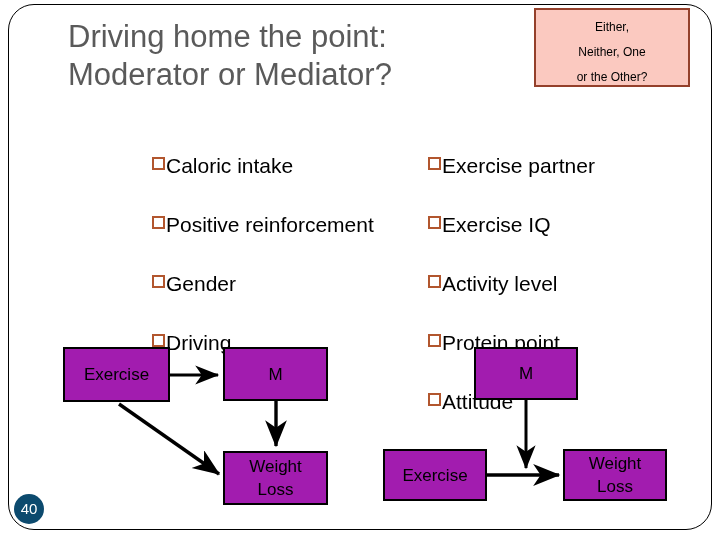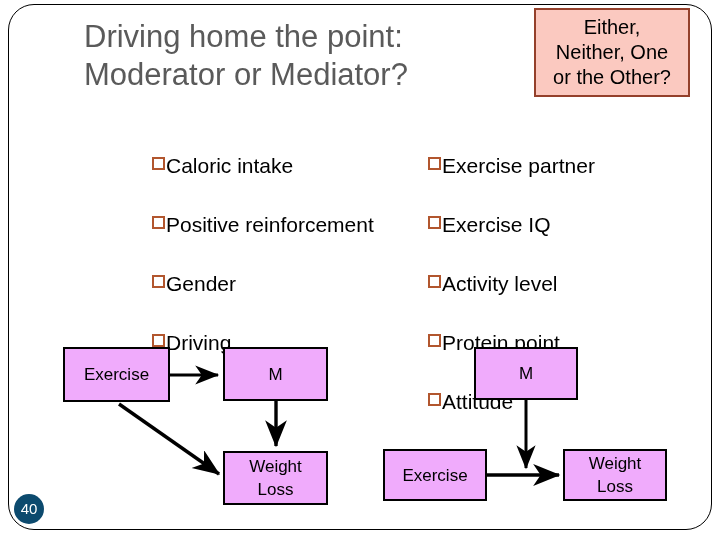--- a/index.html
+++ b/index.html
@@ -31,43 +31,43 @@
     height: 526px;
     border: 1px solid #000000;
     border-radius: 26px;
     box-sizing: border-box;
     pointer-events: none;
   }
 
   
   #title {
     position: absolute;
-    left: 84px;
+    left: 68px;
     top: 18px;
     width: 450px;
     color: #5a5a5a;
     font-size: 31px;
     line-height: 38px;
     font-weight: normal;
     letter-spacing: 0px;
   }
   #title .tline { display: block; white-space: nowrap; }
 
   
   #callout {
     position: absolute;
     left: 534px;
     top: 8px;
     width: 156px;
-    height: 89px;
+    height: 79px;
     background: #fbc9c0;
     border: 2px solid #94402b;
     box-sizing: border-box;
     text-align: center;
-    font-size: 20px;
+    font-size: 12px;
     line-height: 25px;
     color: #000000;
     padding-top: 5px;
   }
   #callout .cline { display: block; white-space: nowrap; }
 
   
   .bullet-col {
     position: absolute;
     top: 120px;
@@ -101,21 +101,21 @@
     position: absolute;
     left: 0;
     top: 0;
     width: 720px;
     height: 540px;
   }
 
   .node {
     position: absolute;
     border: 2px solid #000000;
-    background: #f0abfc;
+    background: #a21caf;
     box-sizing: border-box;
     font-size: 17px;
     line-height: 23px;
     color: #000000;
     text-align: center;
     display: flex;
     align-items: center;
     justify-content: center;
     overflow: hidden;
   }

